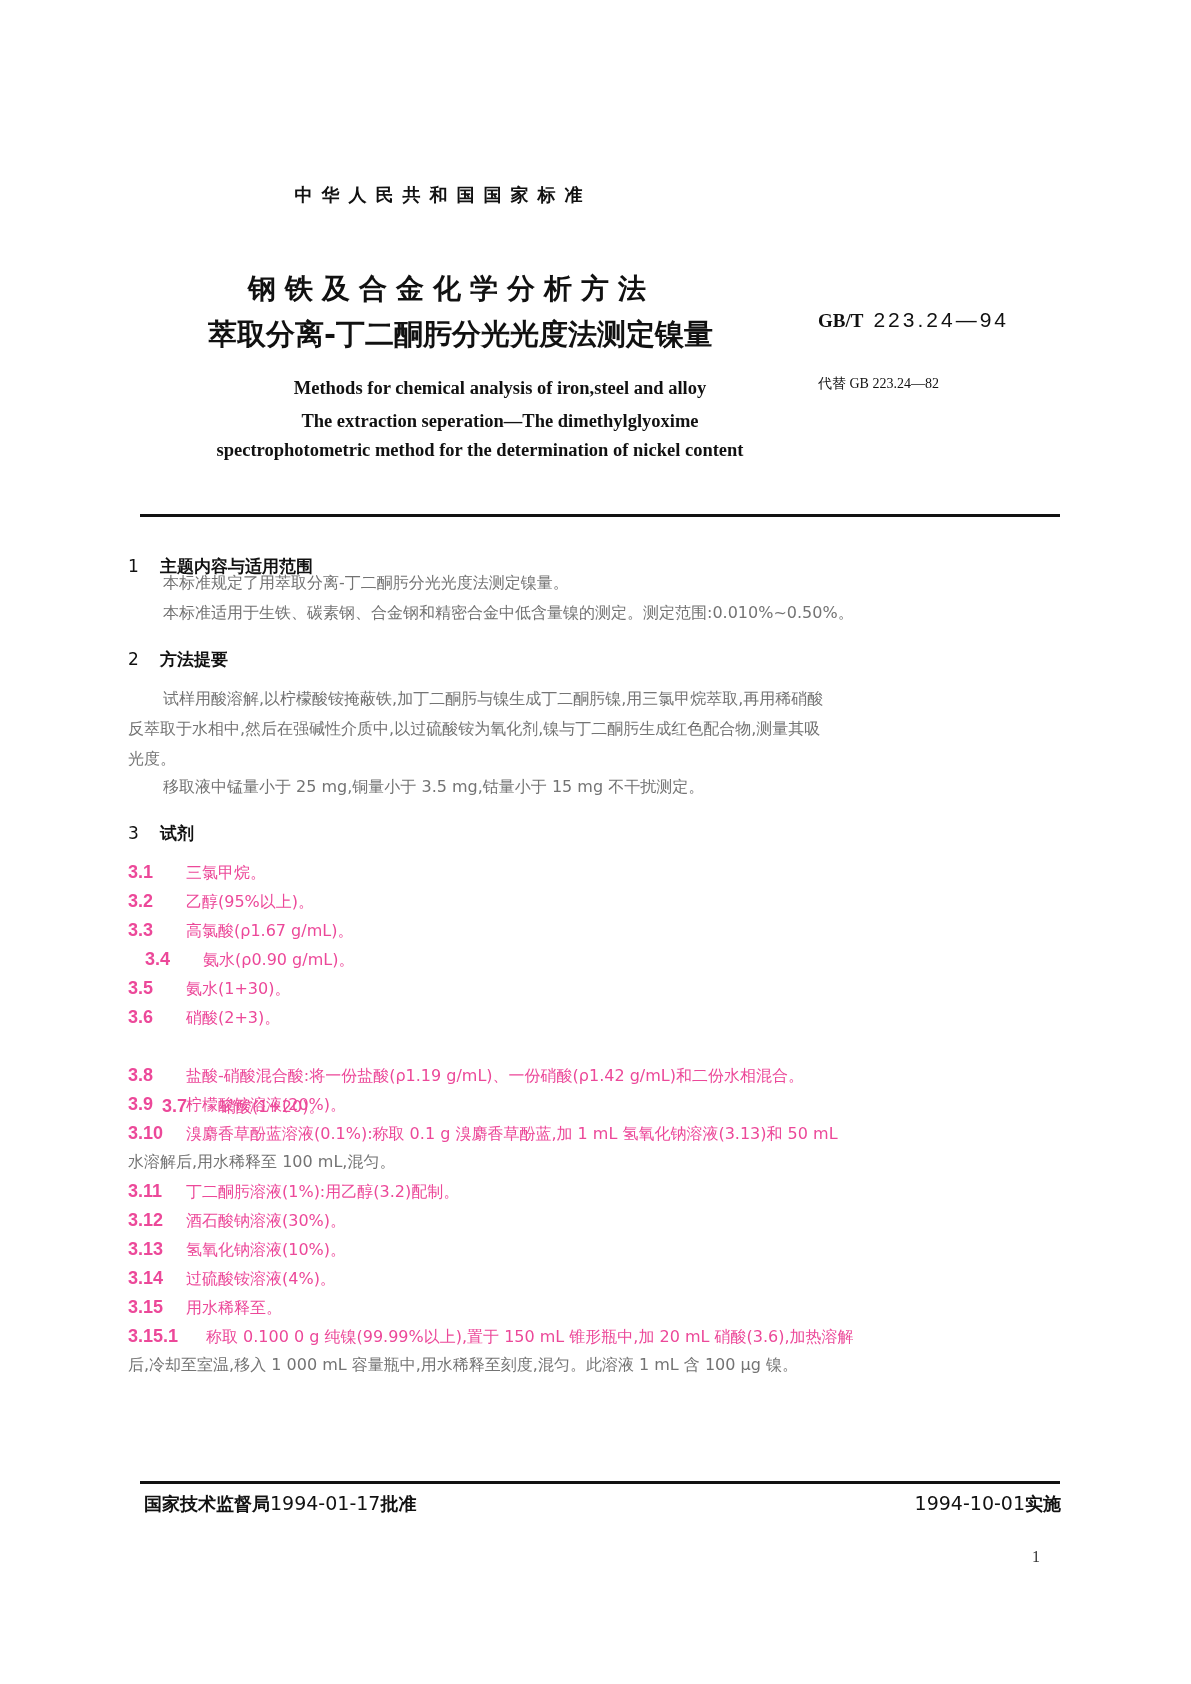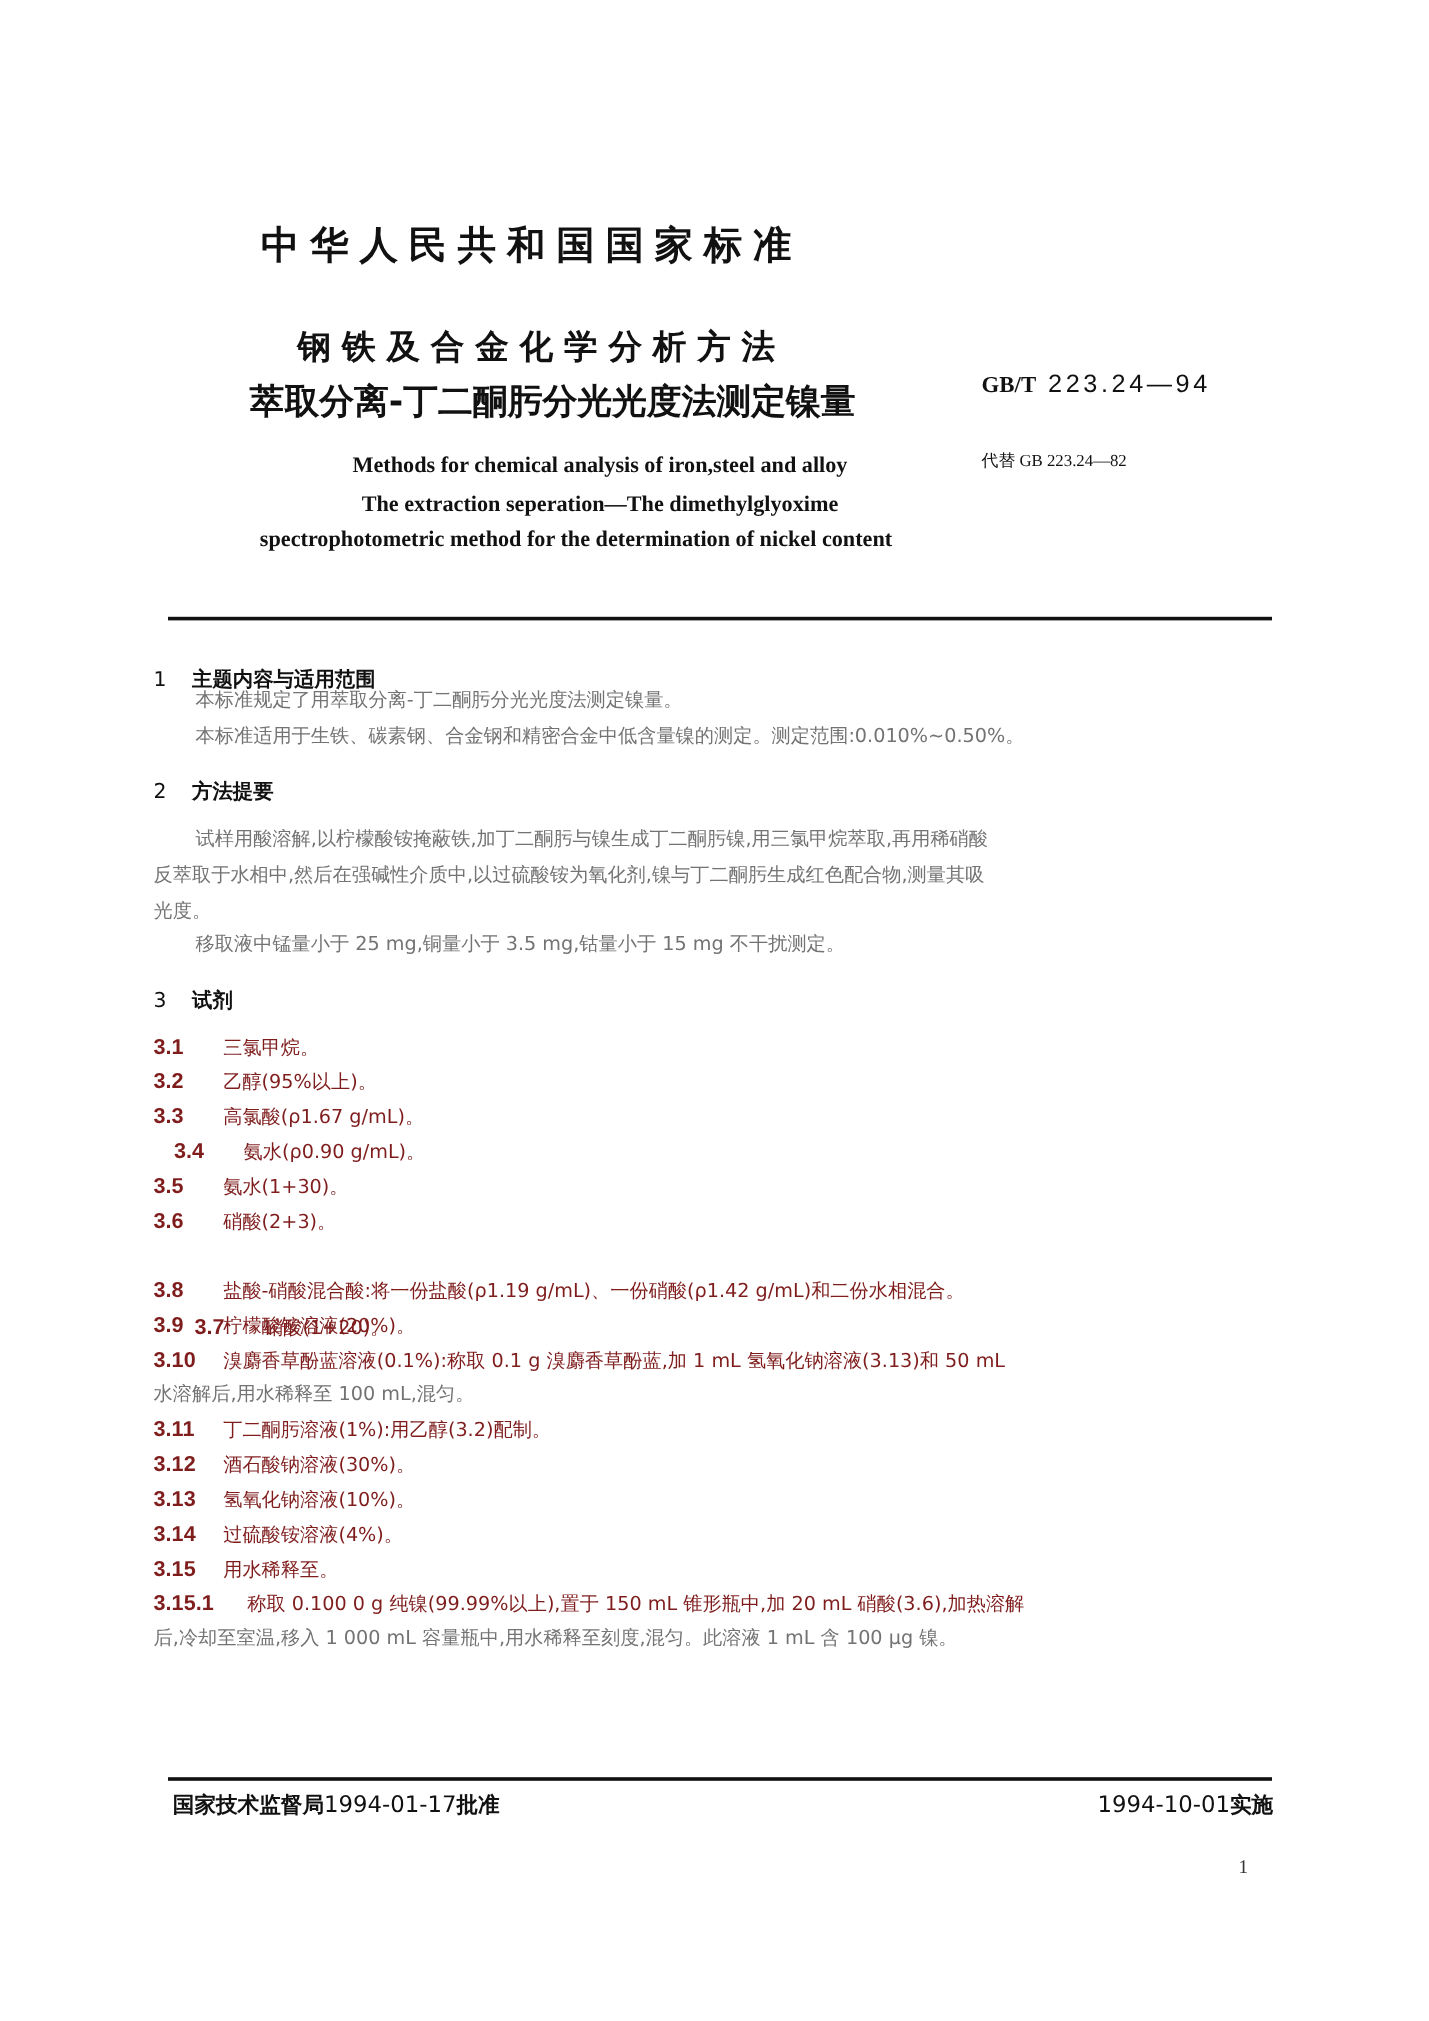--- a/index.html
+++ b/index.html
@@ -15,21 +15,21 @@
       color: #111111;
       font-family: "DejaVu Serif", "Liberation Serif", serif;
     }
     .abs { position: absolute; white-space: nowrap; }
 
     .national-std {
       left: 0; width: 970px; top: 183px;
       text-align: center;
       font-family: "DejaVu Sans", "Liberation Sans", sans-serif;
       font-weight: bold;
-      font-size: 32px;
+      font-size: 18px;
       letter-spacing: 9px;
       padding-left: 0;
     }
     .national-std span { display: inline-block; transform: translateX(-42px); }
 
     .title-cn-1 {
       left: 248px; top: 270px;
       font-family: "DejaVu Sans", "Liberation Sans", sans-serif;
       font-weight: bold;
       font-size: 28px;
@@ -95,21 +95,21 @@
     .para {
       font-family: "DejaVu Sans", "Liberation Sans", sans-serif;
       font-size: 16px;
       color: #737373;
     }
 
     .item {
       left: 128px;
       font-family: "DejaVu Sans", "Liberation Sans", sans-serif;
       font-size: 16px;
-      color: #7f1d1d;
+      color: #ec4899;
     }
     .item .no {
       display: inline-block;
       font-family: "Liberation Sans", sans-serif;
       font-weight: bold;
       font-size: 18px;
       min-width: 58px;
     }
 
     .footer-left {

